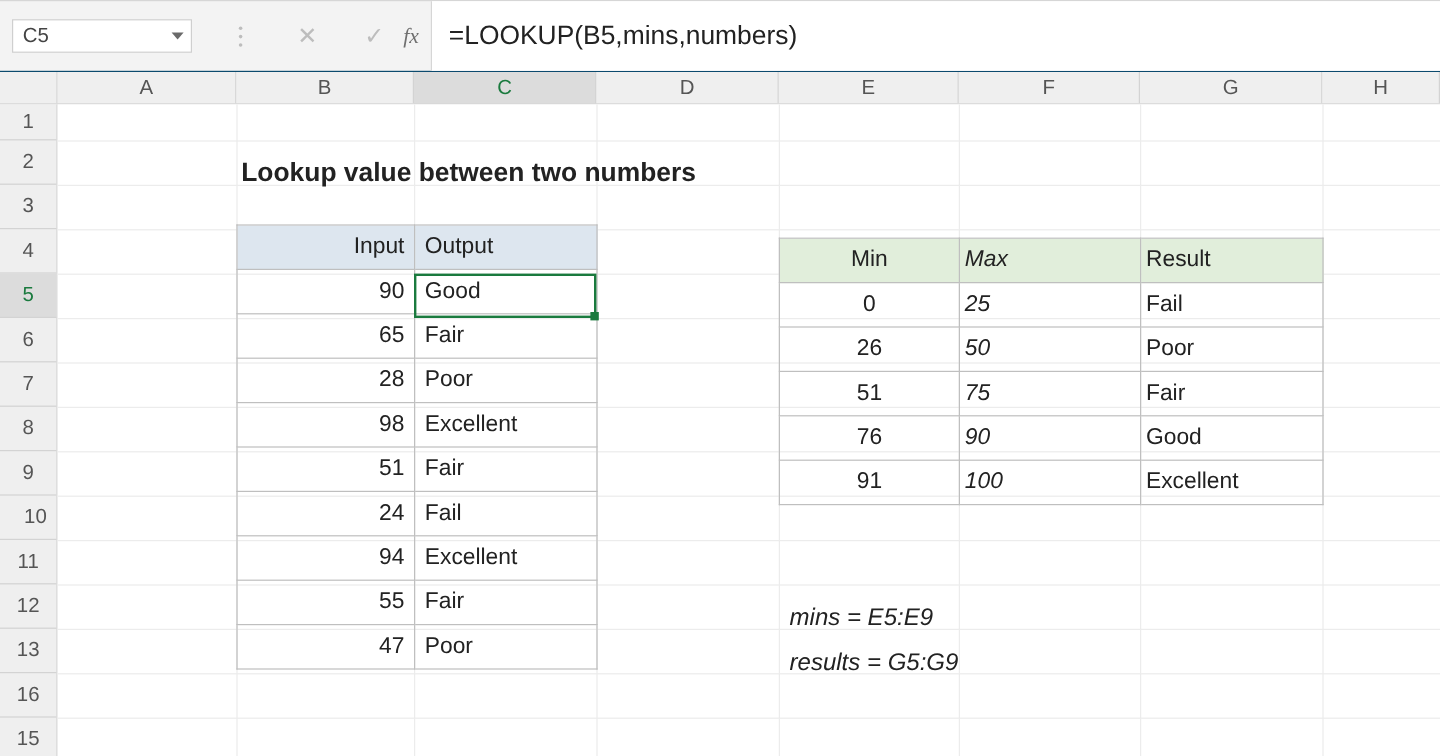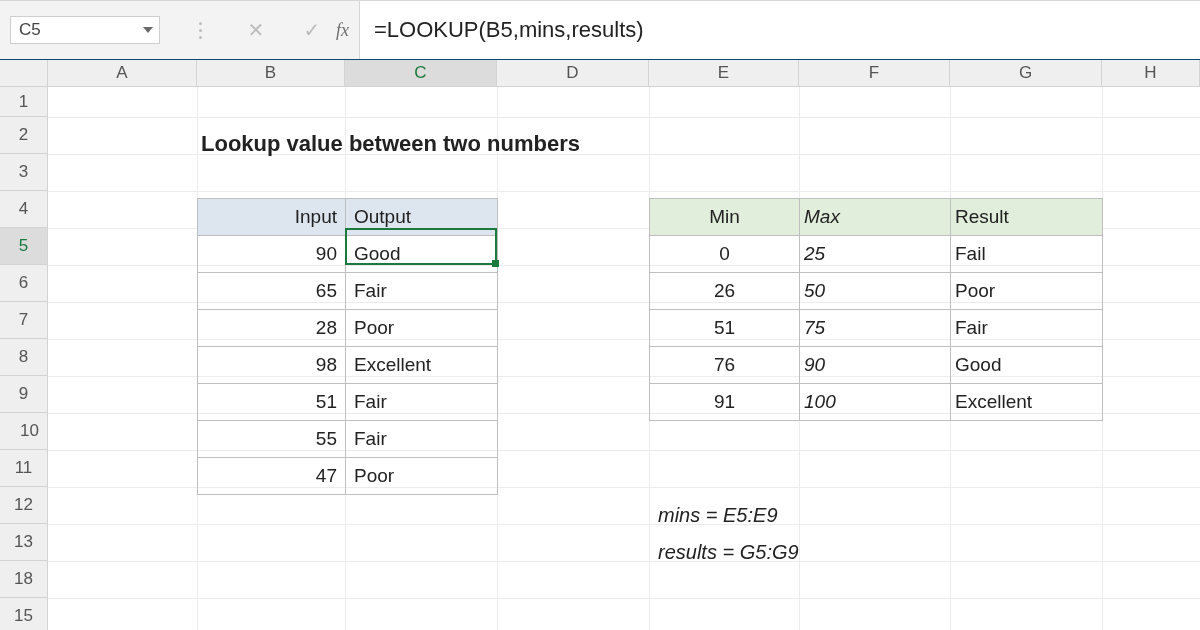--- a/index.html
+++ b/index.html
@@ -165,21 +165,21 @@
     top: 44px;
     font-weight: 700;
     font-size: 22px;
     color: #222;
   }
 
   
   .io-table {
     position: absolute;
     left: 149px;
-    top: 111px;
+    top: 100px;
     border-collapse: collapse;
   }
   .io-table th, .io-table td {
     border: 1px solid #bfbfbf;
     height: 37px;
     padding: 0 8px;
     font-weight: normal;
     font-size: 19px;
   }
   .io-table th {
@@ -257,21 +257,21 @@
     <div class="ctrl vdots">
         <span></span>
         <span></span>
         <span></span>
       </div>
     <div class="ctrl">✕</div>
     <div class="ctrl">✓</div>
   </div>
   <div class="fx-label">fx</div>
   <div class="formula-input-wrap">
-    <span>=LOOKUP(B5,mins,results)</span>
+    <span>=LOOKUP(B5,mins,numbers)</span>
   </div>
 </div>
 
 <div class="grid-region">
   <div class="col-headers" id="col-headers">
     <div class="corner"></div>
   <div class="col-h" style="width: 149px;">A</div>
       <div class="col-h" style="width: 148px;">B</div>
       <div class="col-h active" style="width: 152px;">C</div>
       <div class="col-h" style="width: 152px;">D</div>
@@ -288,21 +288,21 @@
         <div class="row-h" style="height: 37px;">4</div>
         <div class="row-h active" style="height: 37px;">5</div>
         <div class="row-h" style="height: 37px;">6</div>
         <div class="row-h" style="height: 37px;">7</div>
         <div class="row-h" style="height: 37px;">8</div>
         <div class="row-h" style="height: 37px;">9</div>
         <div class="row-h" style="height: 37px; padding-left: 12px;">10</div>
         <div class="row-h" style="height: 37px;">11</div>
         <div class="row-h" style="height: 37px;">12</div>
         <div class="row-h" style="height: 37px;">13</div>
-        <div class="row-h" style="height: 37px;">18</div>
+        <div class="row-h" style="height: 37px;">16</div>
         <div class="row-h" style="height: 37px;">15</div>
       </div>
     <div class="sheet" id="sheet">
       <div class="gridlines" id="gridlines">
           <div class="col-line" style="left: 149px;"></div>
           <div class="col-line" style="left: 297px;"></div>
           <div class="col-line" style="left: 449px;"></div>
           <div class="col-line" style="left: 601px;"></div>
           <div class="col-line" style="left: 751px;"></div>
           <div class="col-line" style="left: 902px;"></div>
@@ -347,20 +347,28 @@
             </tr>
             <tr>
               <td class="col-input">98</td>
               <td class="col-output">Excellent</td>
             </tr>
             <tr>
               <td class="col-input">51</td>
               <td class="col-output">Fair</td>
             </tr>
             <tr>
+              <td class="col-input">24</td>
+              <td class="col-output">Fail</td>
+            </tr>
+            <tr>
+              <td class="col-input">94</td>
+              <td class="col-output">Excellent</td>
+            </tr>
+            <tr>
               <td class="col-input">55</td>
               <td class="col-output">Fair</td>
             </tr>
             <tr>
               <td class="col-input">47</td>
               <td class="col-output">Poor</td>
             </tr>
           </tbody>
       </table>
 

